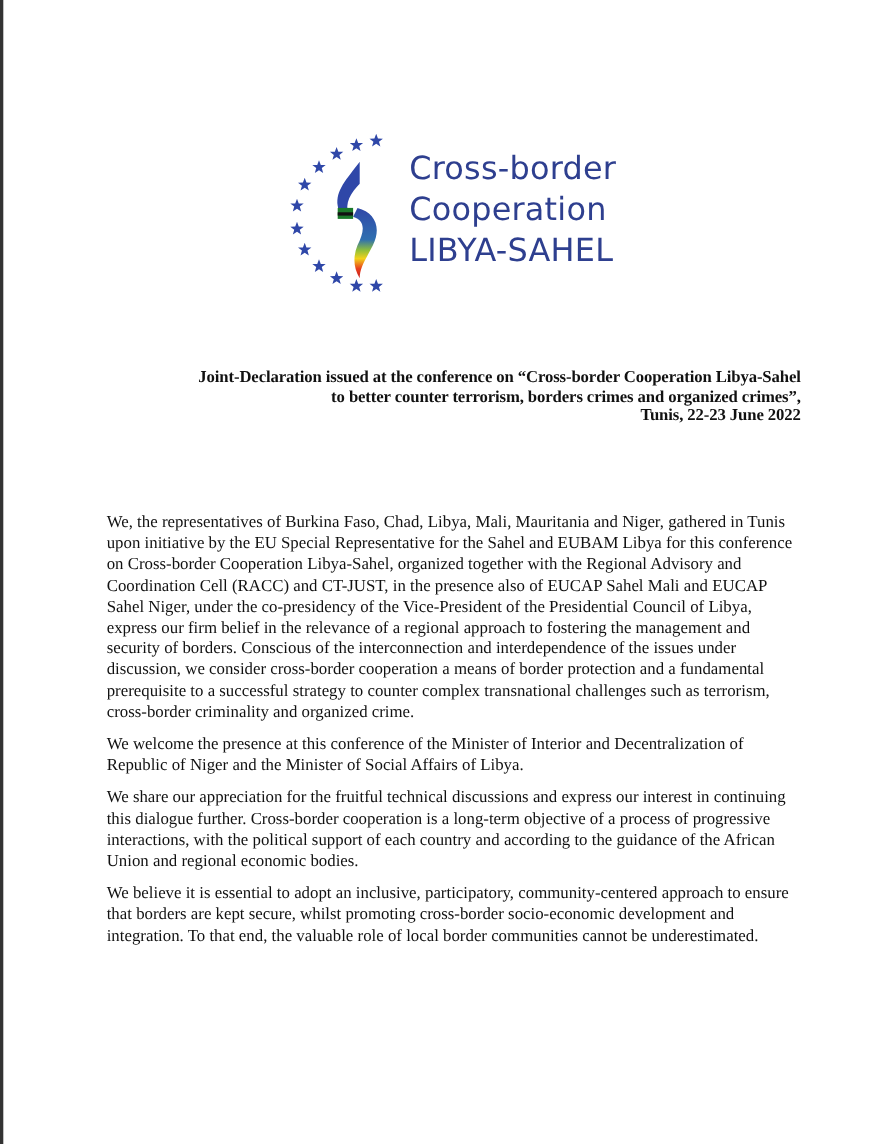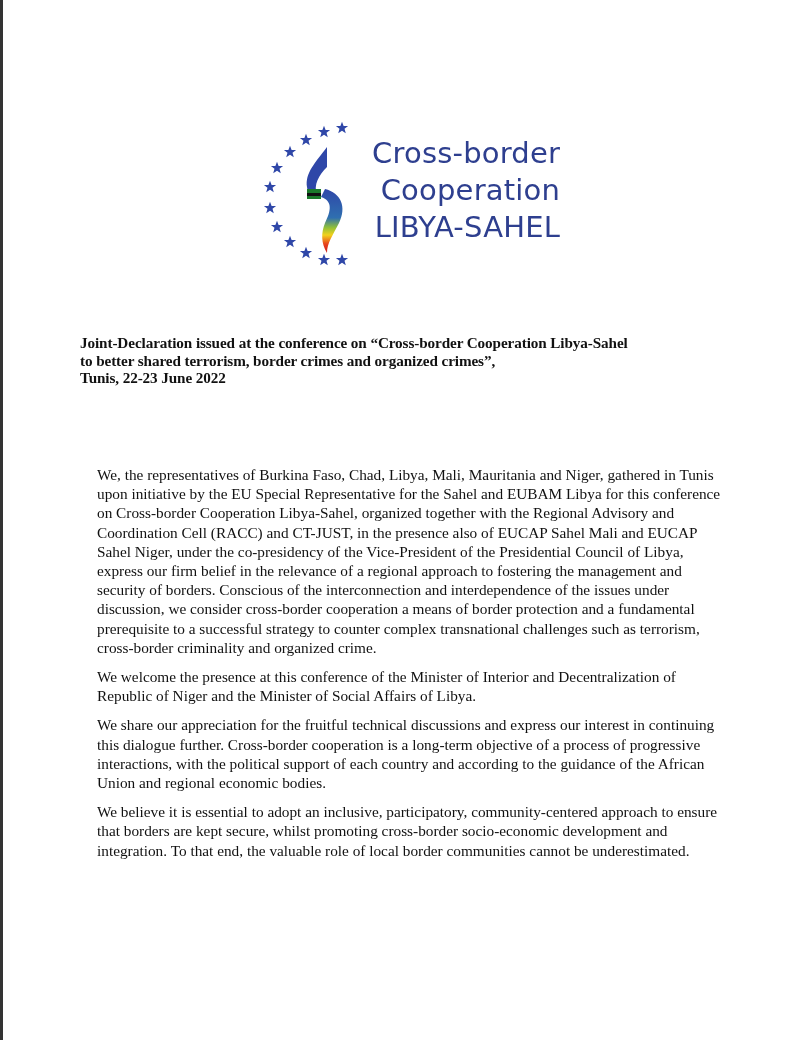--- a/index.html
+++ b/index.html
@@ -4,23 +4,23 @@
   <style>
     html, body { margin: 0; padding: 0; }
     body {
       width: 808px; height: 1040px; background: #ffffff; position: relative; overflow: hidden;
       font-family: "Liberation Serif", serif; color: #111;
     }
     .left-edge { position: absolute; left: 0; top: 0; width: 3px; height: 1040px; background: #333; }
     .logo { position: absolute; left: 255px; top: 115px; width: 340px; height: 160px; }
     .logo-mark { position: absolute; left: 0; top: 0; width: 100px; height: 160px; }
     .logo-text { position: absolute; left: 117px; top: 20px; color: #2e3f8f;
-      font-family: "DejaVu Sans", sans-serif; font-size: 29px; line-height: 37px; letter-spacing: 0.2px; text-align: right; }
+      font-family: "DejaVu Sans", sans-serif; font-size: 29px; line-height: 37px; letter-spacing: 0.2px; }
     .logo-text div { white-space: nowrap; }
-    .heading { position: absolute; left: 80px; top: 334px; width: 648px; text-align: left;
+    .heading { position: absolute; left: 80px; top: 334px; width: 648px; text-align: right;
       font-weight: bold; font-size: 15.2px; line-height: 17.5px; letter-spacing: -0.1px; }
     .body-text { position: absolute; left: 97px; top: 465px; width: 636px; font-size: 15.3px; line-height: 19.2px; }
     .body-text p { margin: 0 0 10px 0; }
   </style>
 </head>
 <body>
 
 <div class="left-edge"></div>
 
 <div class="logo">
@@ -57,21 +57,21 @@
   </svg>
   <div class="logo-text">
     <div>Cross-border</div>
     <div>Cooperation</div>
     <div>LIBYA-SAHEL</div>
   </div>
 </div>
 
 <div class="heading">
   <div>Joint-Declaration issued at the conference on “Cross-border Cooperation Libya-Sahel</div>
-  <div>to better shared terrorism, border crimes and organized crimes”,</div>
+  <div>to better counter terrorism, borders crimes and organized crimes”,</div>
   <div>Tunis, 22-23 June 2022</div>
 </div>
 
 <div class="body-text">
   <p>We, the representatives of Burkina Faso, Chad, Libya, Mali, Mauritania and Niger, gathered in Tunis upon initiative by the EU Special Representative for the Sahel and EUBAM Libya for this conference on Cross-border Cooperation Libya-Sahel, organized together with the Regional Advisory and Coordination Cell (RACC) and CT-JUST, in the presence also of EUCAP Sahel Mali and EUCAP Sahel Niger, under the co-presidency of the Vice-President of the Presidential Council of Libya, express our firm belief in the relevance of a regional approach to fostering the management and security of borders. Conscious of the interconnection and interdependence of the issues under discussion, we consider cross-border cooperation a means of border protection and a fundamental prerequisite to a successful strategy to counter complex transnational challenges such as terrorism, cross-border criminality and organized crime.</p>
   <p>We welcome the presence at this conference of the Minister of Interior and Decentralization of Republic of Niger and the Minister of Social Affairs of Libya.</p>
   <p>We share our appreciation for the fruitful technical discussions and express our interest in continuing this dialogue further. Cross-border cooperation is a long-term objective of a process of progressive interactions, with the political support of each country and according to the guidance of the African Union and regional economic bodies.</p>
   <p>We believe it is essential to adopt an inclusive, participatory, community-centered approach to ensure that borders are kept secure, whilst promoting cross-border socio-economic development and integration. To that end, the valuable role of local border communities cannot be underestimated.</p>
 </div>
 

